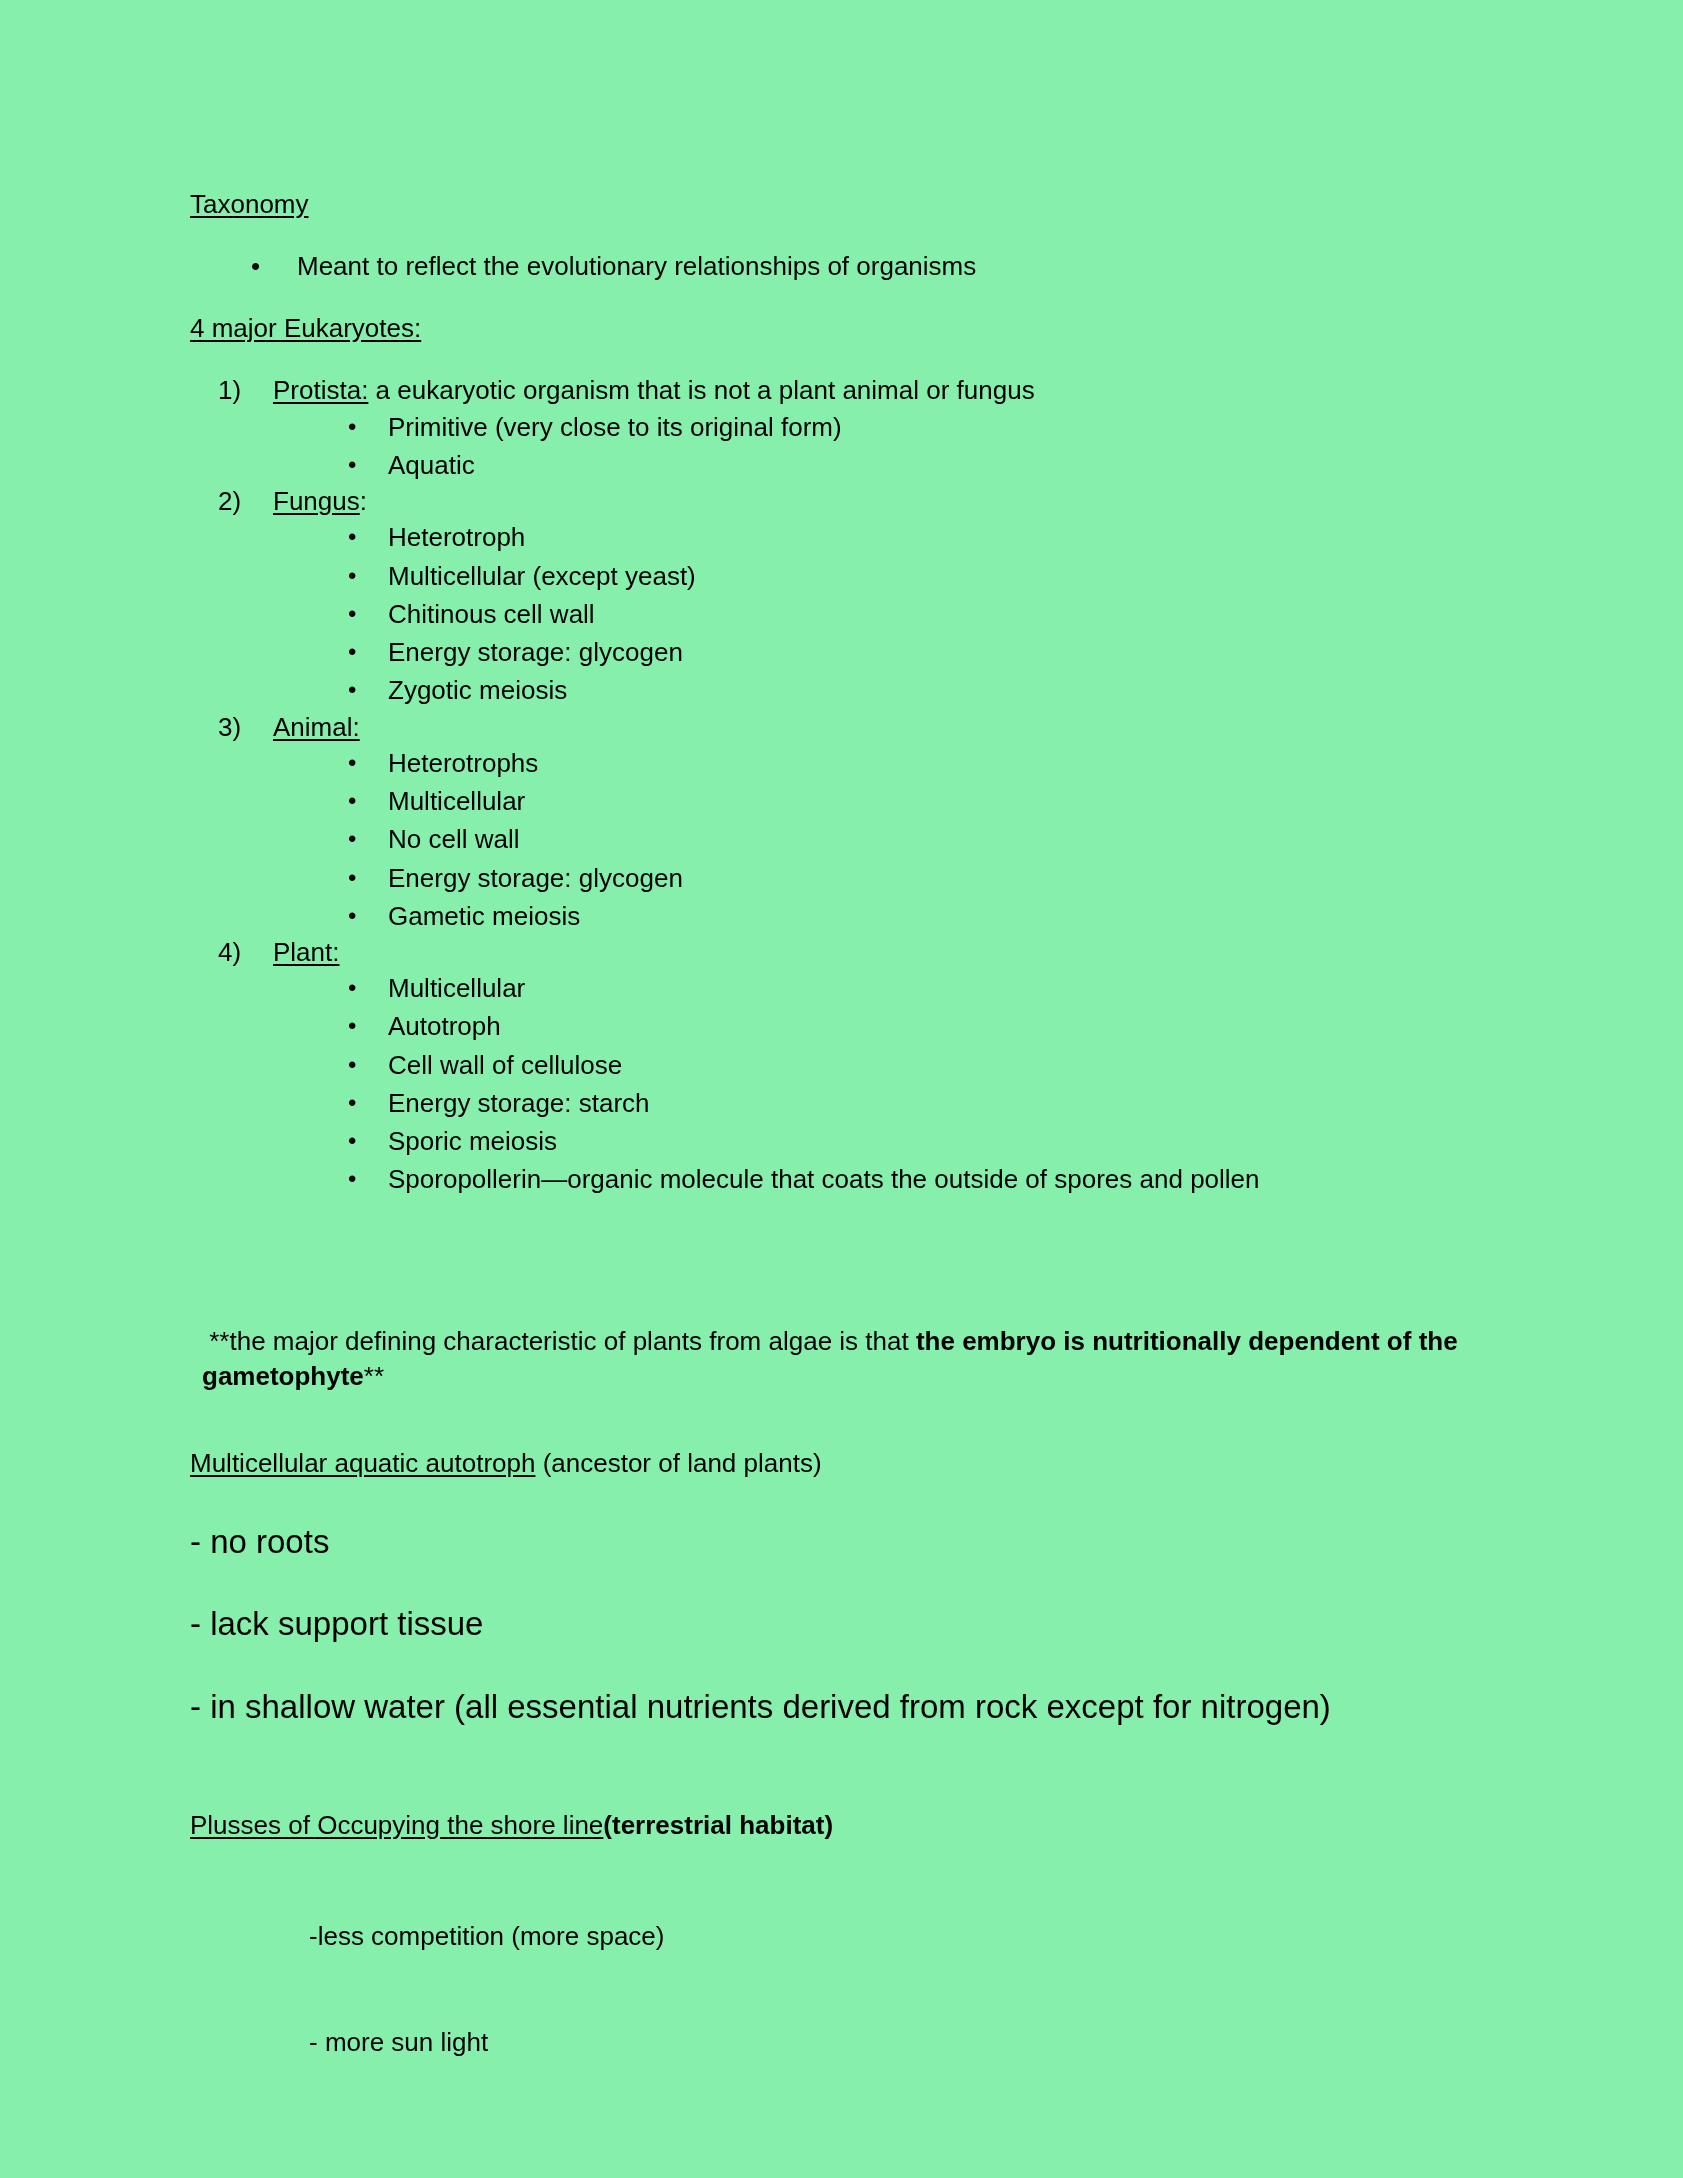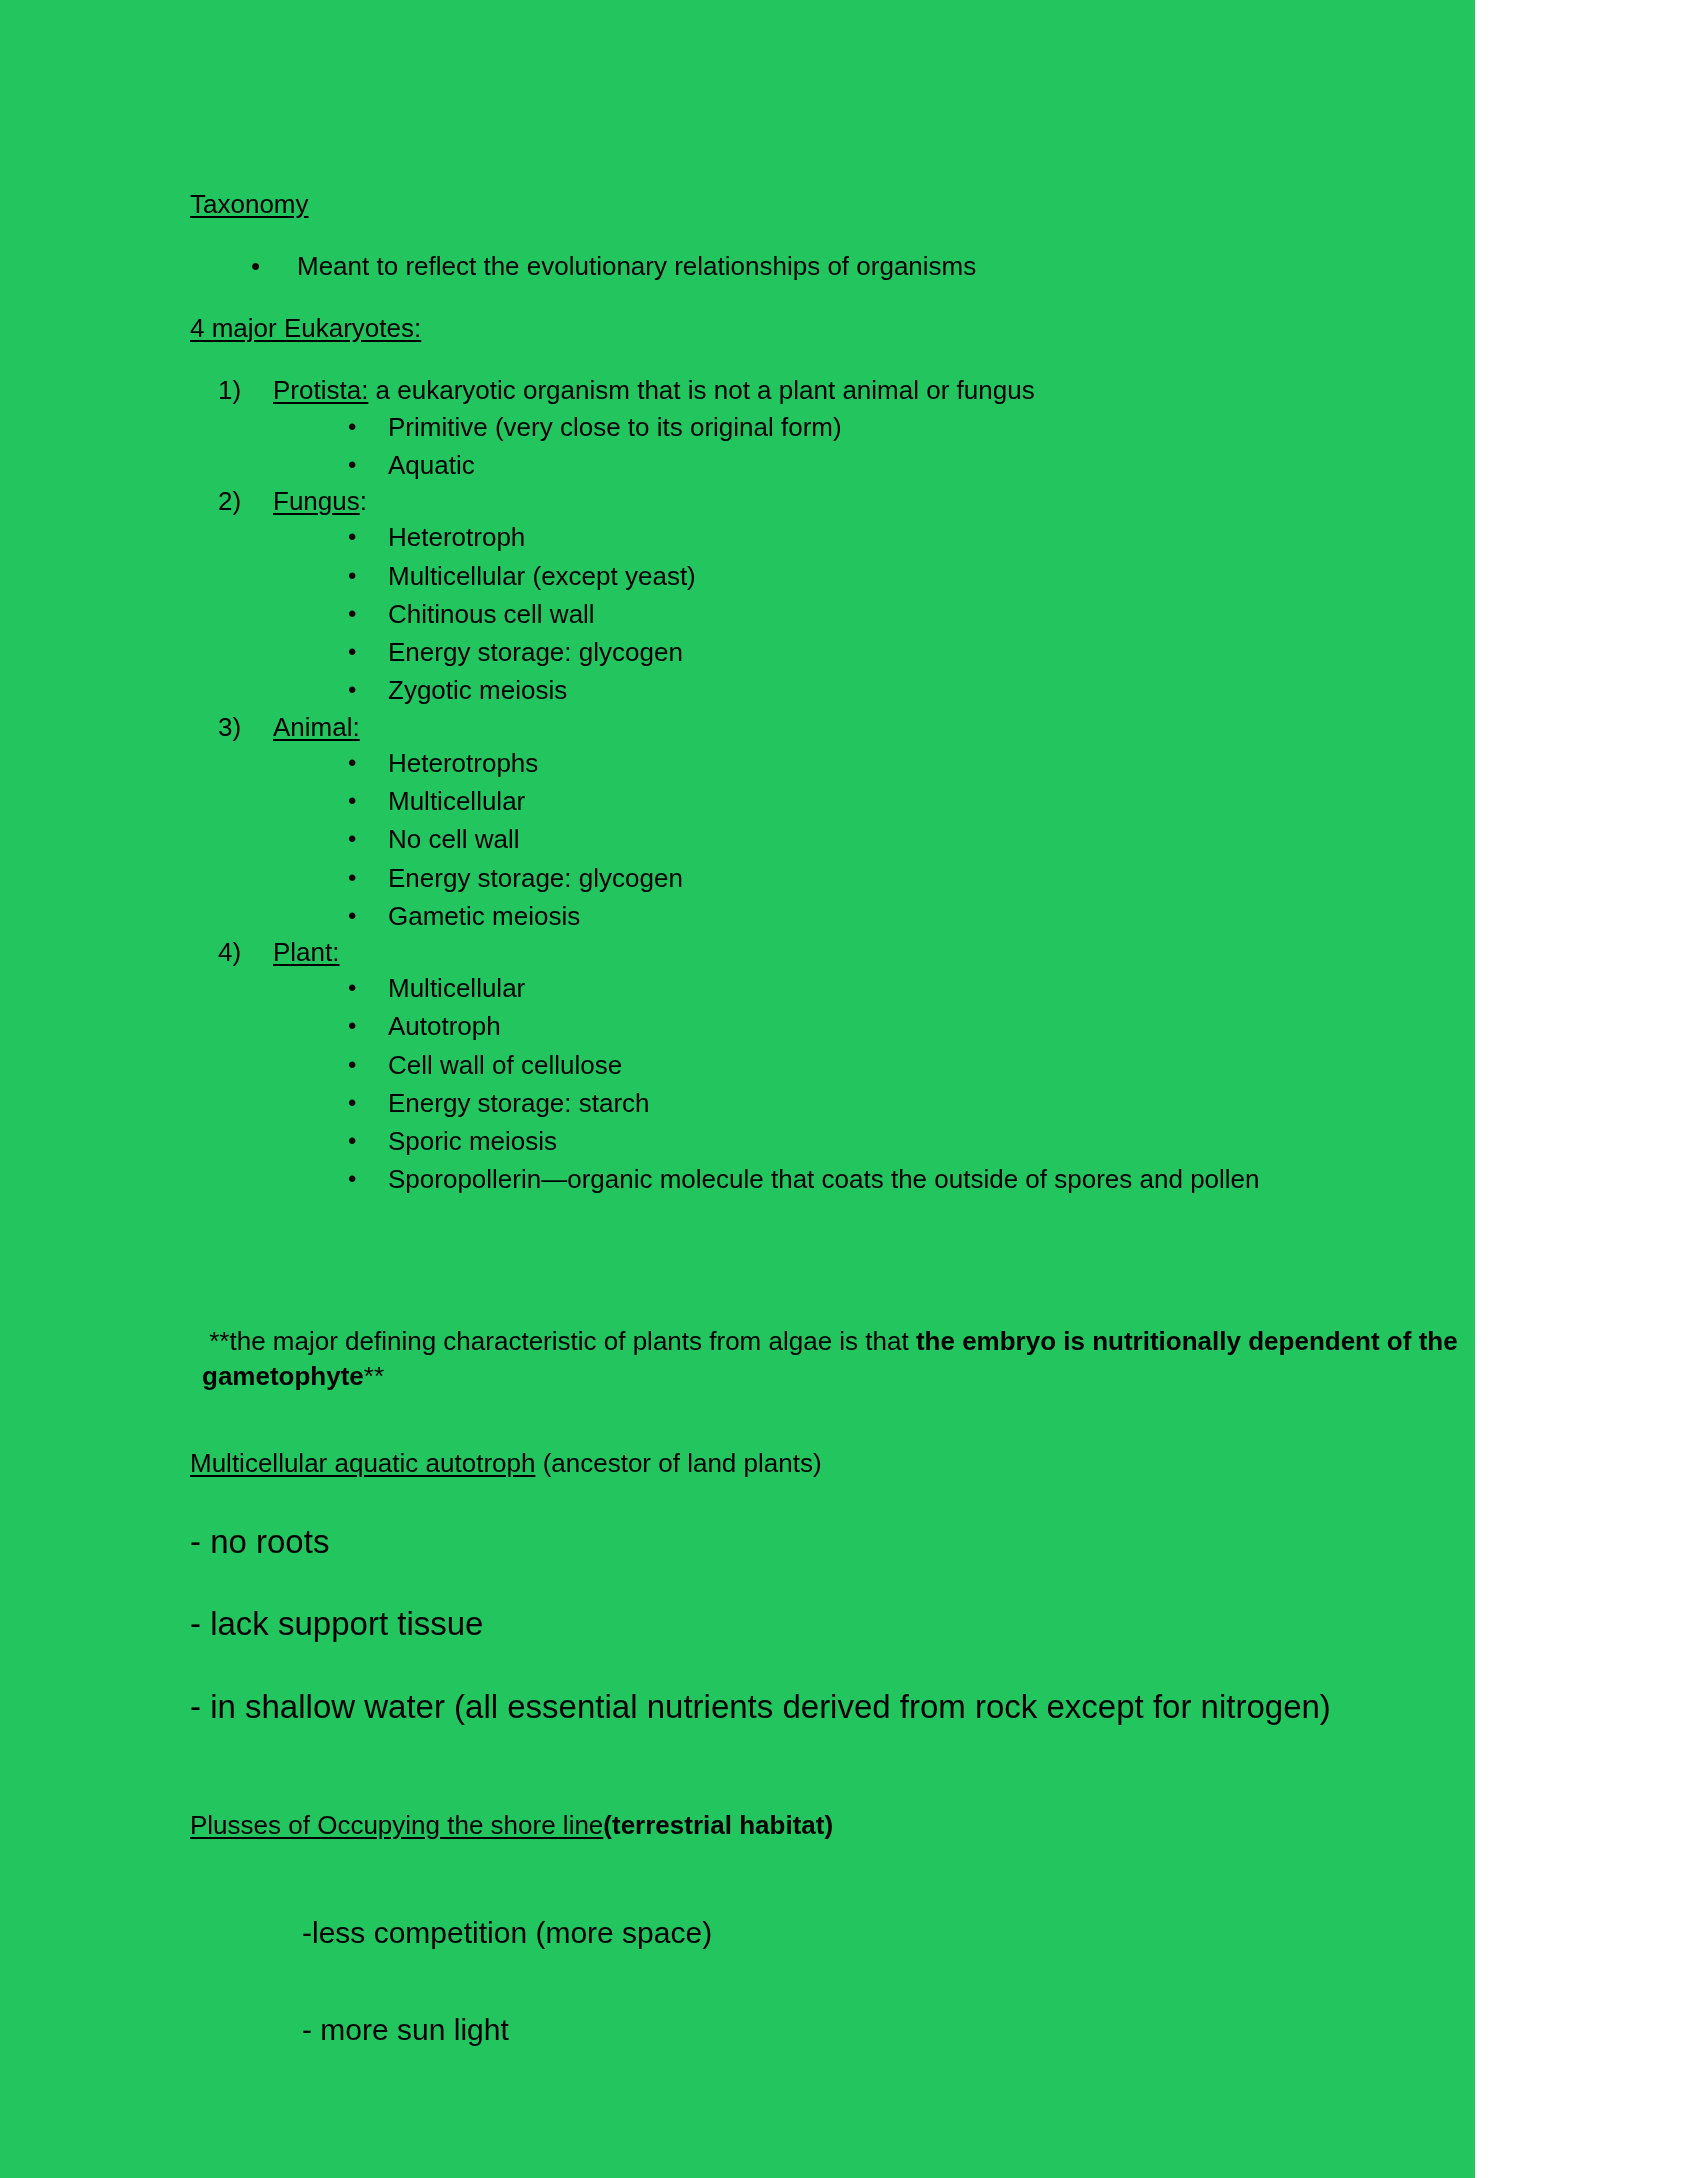--- a/index.html
+++ b/index.html
@@ -13,23 +13,23 @@
     font-family: "Liberation Sans", sans-serif;
     color: #000000;
     position: relative;
     overflow: hidden;
   }
 
   .page {
     position: absolute;
     left: 0;
     top: 0;
-    width: 1475px;
+    width: 1683px;
     height: 2178px;
-    background: #22c55e;
+    background: #86efac;
   }
 
   .doc-body {
     position: absolute;
     left: 190px;
     top: 188px;
     width: 1307px;
   }
 
   .heading-u {
@@ -112,23 +112,23 @@
   .note-para .b { font-weight: bold; }
 
   .dash-line {
     font-size: 33px;
     line-height: 1.30;
     margin: 0;
   }
 
   .indent-sub {
     padding-left: 103px;
-    font-size: 30px;
-    line-height: 1.30;
-    margin: 9px;
+    font-size: 26px;
+    line-height: 1.30;
+    margin: 16px;
   }
 
   .nbsp-lead { white-space: pre; }
 </style>
 </head>
 <body>
 
 <div class="page">
   <div class="doc-body">
 

